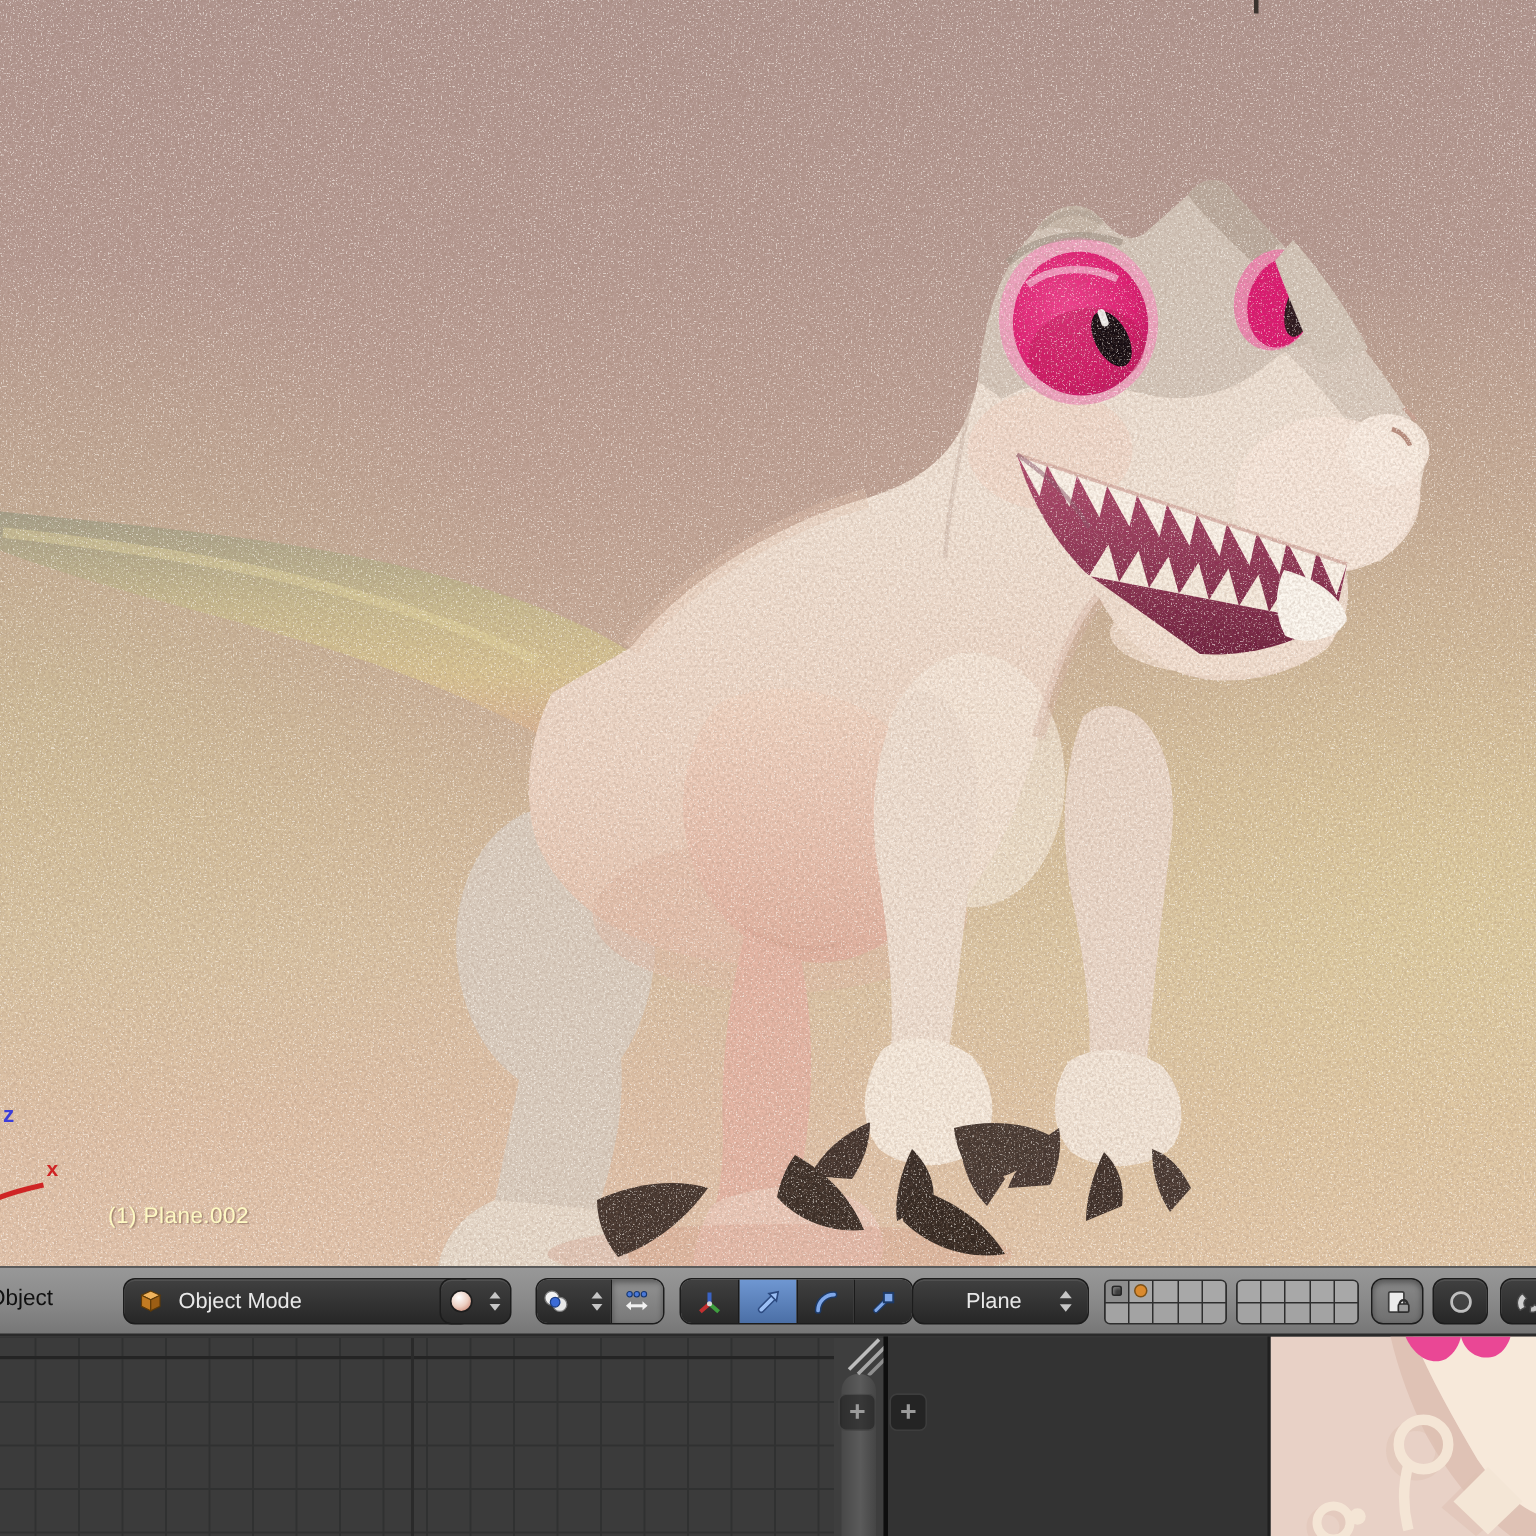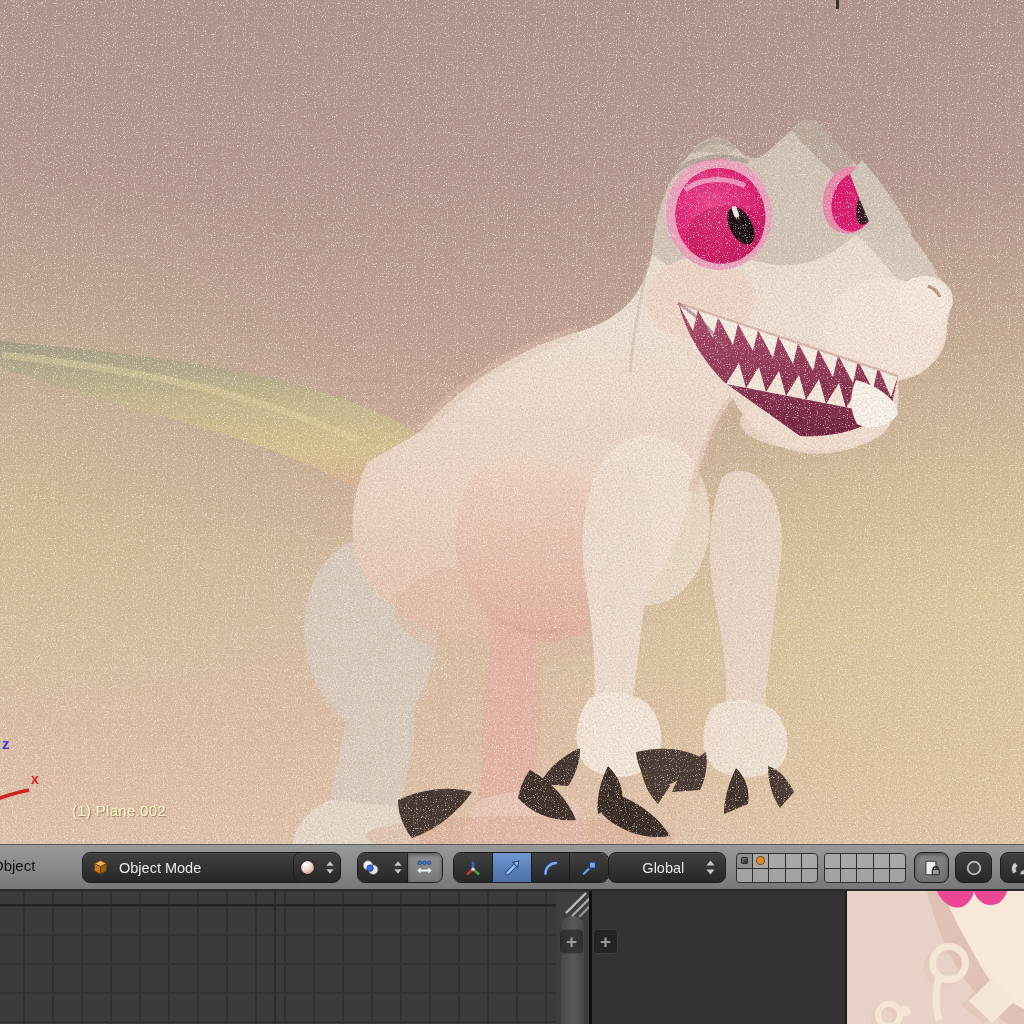--- a/index.html
+++ b/index.html
@@ -291,21 +291,21 @@
       <div class="seg" style="width:39px">
         <svg width="18" height="18" viewBox="0 0 16 16">
           <path d="M3.5,13 L9,7.5" stroke="#1e3a66" stroke-width="3.4" stroke-linecap="round"></path>
           <path d="M3.5,13 L9,7.5" stroke="#7fa7e8" stroke-width="1.8" stroke-linecap="round"></path>
           <rect x="8.2" y="2.6" width="5.6" height="5.6" fill="#7fa7e8" stroke="#1e3a66" stroke-width="1.2"></rect>
         </svg>
       </div>
     </div>
 
     <div class="btn" style="left:608px;width:118px;padding:0 9px">
-      <span class="lbl" style="margin:0 auto;padding-left:14px">Global</span>
+      <span class="lbl" style="margin:0 auto;padding-left:14px">Plane</span>
       <svg class="updown" width="11" height="17" viewBox="0 0 11 17">
         <path d="M5.5,1.5 L9.5,6.5 L1.5,6.5 Z" fill="#c6c6c6"></path>
           <path d="M1.5,10.5 L9.5,10.5 L5.5,15.5 Z" fill="#c6c6c6"></path>
       </svg>
     </div>
 
     <div class="layers" style="left:736px">
       <div class="layer-cell active-dot"></div>
       <div class="layer-cell orange-dot"></div>
       <div class="layer-cell"></div>

